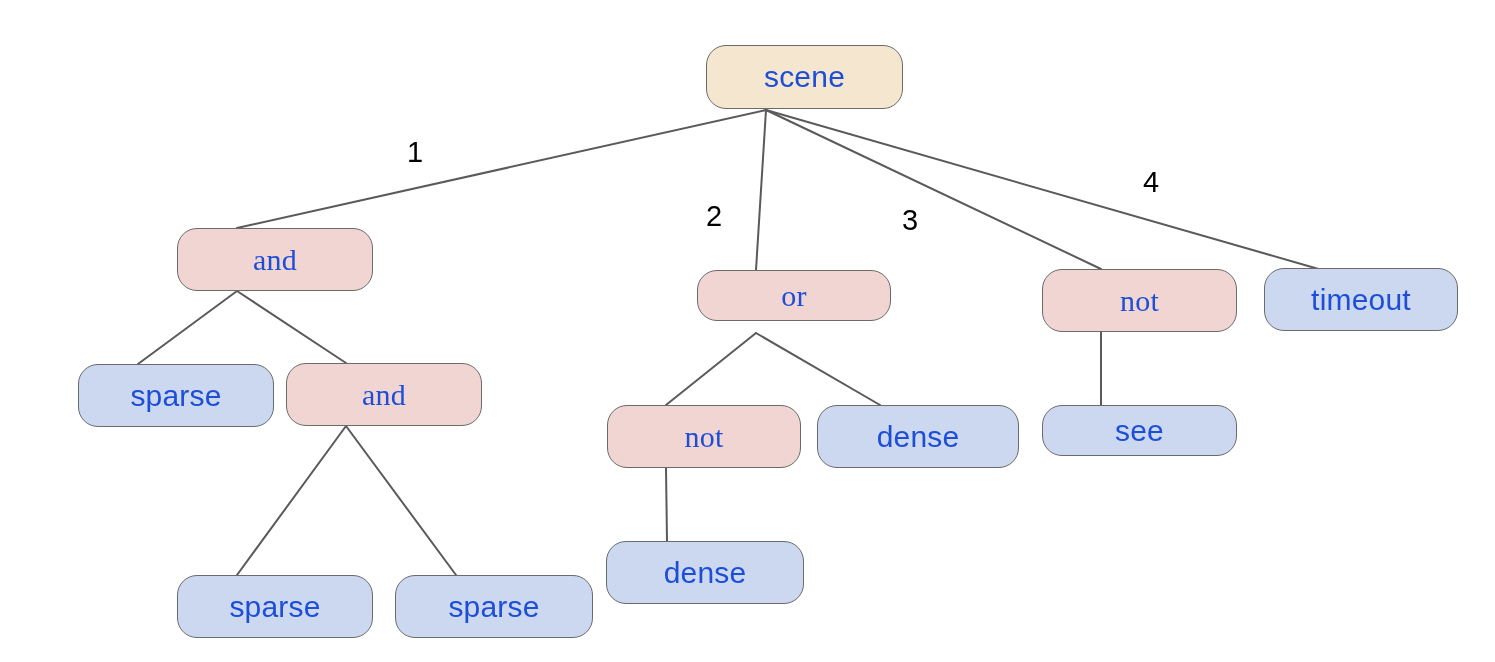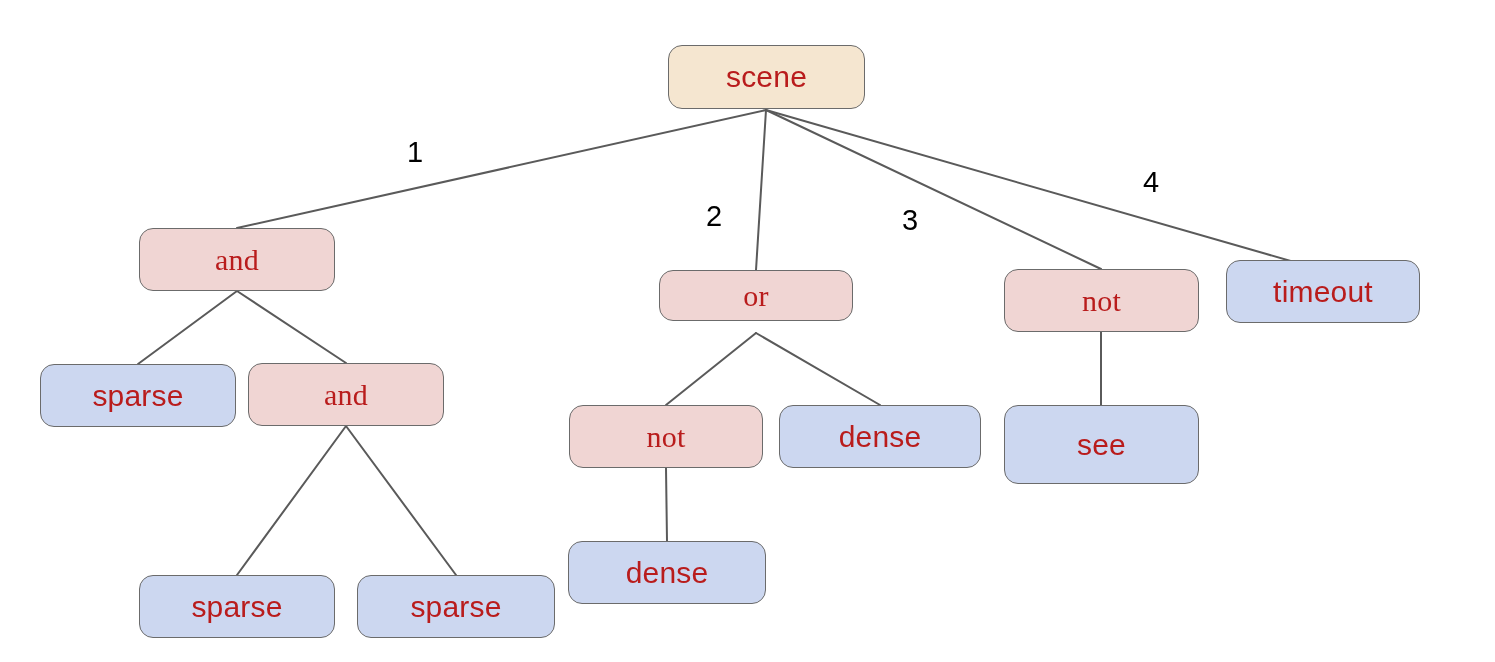--- a/index.html
+++ b/index.html
@@ -20,29 +20,30 @@
     left: 0;
     top: 0;
     width: 1495px;
     height: 662px;
     pointer-events: none;
   }
   .node {
     position: absolute;
     box-sizing: border-box;
     border: 1.6px solid #6b6b6b;
-    border-radius: 14px;
+    border-radius: 20px;
     display: flex;
     align-items: center;
     justify-content: center;
-    color: #b91c1c;
+    color: #1d4ed8;
     font-size: 30px;
     line-height: 1;
     letter-spacing: 0.2px;
     white-space: nowrap;
+    margin-left: 38px;
   }
   .node.root   { background: #f5e6d0; }
   .node.op     { background: #f0d5d3; font-family: Liberation Serif, serif; }
   .node.leaf   { background: #ccd7f0; }
   .edge-label {
     position: absolute;
     color: #000000;
     font-size: 29px;
     line-height: 1;
     transform: translate(-50%, -50%);
@@ -65,26 +66,26 @@
       <line x1="756" y1="333" x2="666" y2="405" stroke="#5a5a5a" stroke-width="2" stroke-linecap="round"></line>
       <line x1="756" y1="333" x2="880" y2="405" stroke="#5a5a5a" stroke-width="2" stroke-linecap="round"></line>
       <line x1="666" y1="468" x2="667" y2="541" stroke="#5a5a5a" stroke-width="2" stroke-linecap="round"></line>
       <line x1="1101" y1="332" x2="1101" y2="405" stroke="#5a5a5a" stroke-width="2" stroke-linecap="round"></line>
     </svg>
   <div id="node-layer">
       <div class="node root" style="left: 668px; top: 45px; width: 197px; height: 64px;">scene</div>
       <div class="node op" style="left: 139px; top: 228px; width: 196px; height: 63px;">and</div>
       <div class="node op" style="left: 659px; top: 270px; width: 194px; height: 51px;">or</div>
       <div class="node op" style="left: 1004px; top: 269px; width: 195px; height: 63px;">not</div>
-      <div class="node leaf" style="left: 1226px; top: 260px; width: 194px; height: 63px;">timeout</div>
+      <div class="node leaf" style="left: 1226px; top: 268px; width: 194px; height: 63px;">timeout</div>
       <div class="node leaf" style="left: 40px; top: 364px; width: 196px; height: 63px;">sparse</div>
       <div class="node op" style="left: 248px; top: 363px; width: 196px; height: 63px;">and</div>
       <div class="node op" style="left: 569px; top: 405px; width: 194px; height: 63px;">not</div>
       <div class="node leaf" style="left: 779px; top: 405px; width: 202px; height: 63px;">dense</div>
-      <div class="node leaf" style="left: 1004px; top: 405px; width: 195px; height: 79px;">see</div>
+      <div class="node leaf" style="left: 1004px; top: 405px; width: 195px; height: 51px;">see</div>
       <div class="node leaf" style="left: 568px; top: 541px; width: 198px; height: 63px;">dense</div>
       <div class="node leaf" style="left: 139px; top: 575px; width: 196px; height: 63px;">sparse</div>
       <div class="node leaf" style="left: 357px; top: 575px; width: 198px; height: 63px;">sparse</div>
     </div>
   <div id="label-layer">
       <div class="edge-label" style="left: 415px; top: 152px;">1</div>
       <div class="edge-label" style="left: 714px; top: 216px;">2</div>
       <div class="edge-label" style="left: 910px; top: 220px;">3</div>
       <div class="edge-label" style="left: 1151px; top: 182px;">4</div>
     </div>

